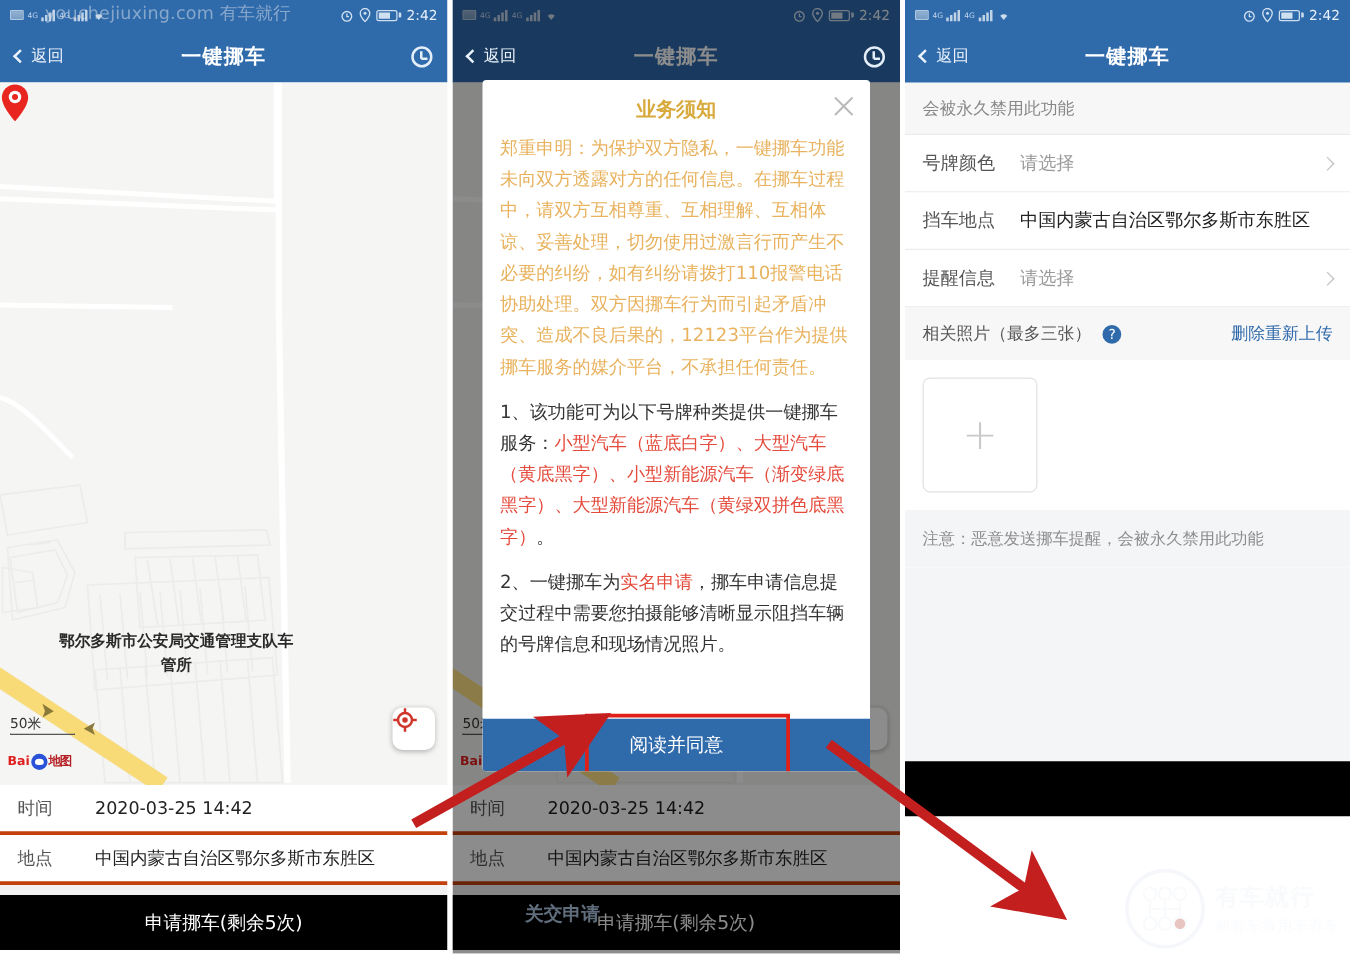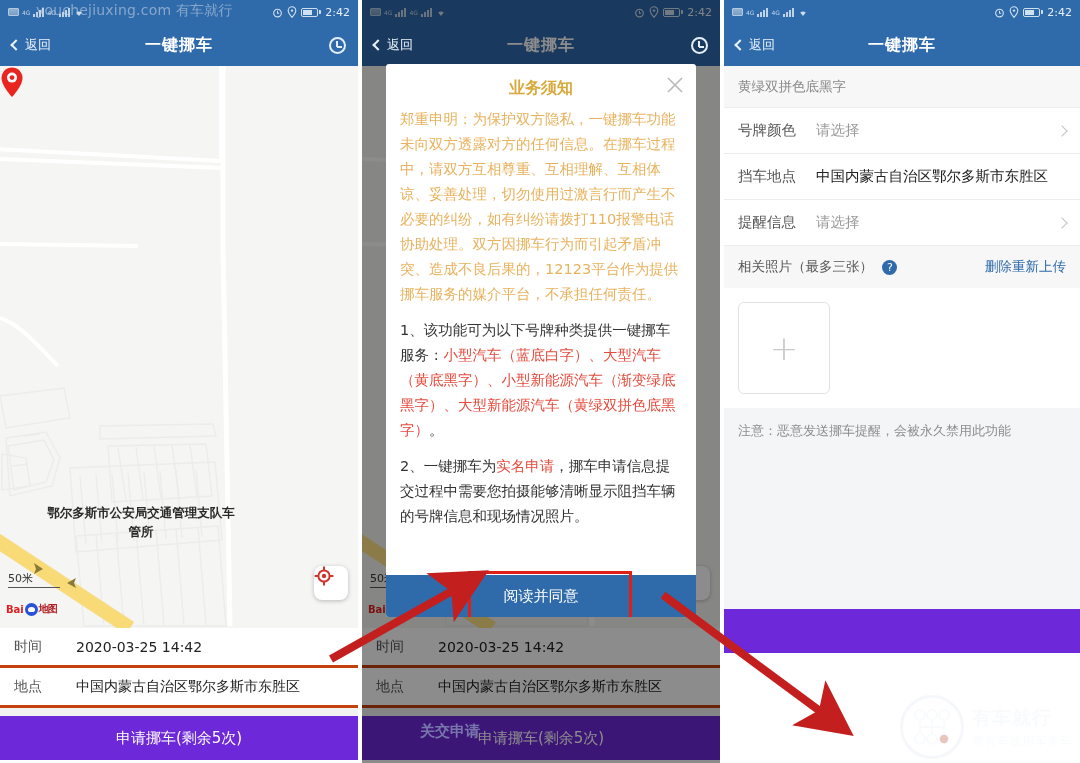--- a/index.html
+++ b/index.html
@@ -77,21 +77,21 @@
   .locate-btn { position:absolute; right:10px; bottom:28px; width:34px; height:34px; border-radius:8px;
                 background:#fff; box-shadow:0 1px 4px rgba(0,0,0,.25);
                 display:flex; align-items:center; justify-content:center; }
 
   
   .inforow { height:40px; display:flex; align-items:center; padding:0 14px;
              border-bottom:3px solid #c2410c; background:#fff; font-size:14px; }
   .inforow .k { width:62px; color:#555; }
   .inforow .v { color:#222; }
   .gapbar { height:8px; background:#f2f2f2; }
-  .cta { height:44px; background:#6d28d9; color:#fff; display:flex; align-items:center;
+  .cta { height:44px; background:#000000; color:#fff; display:flex; align-items:center;
          justify-content:center; font-size:15px; }
 
   
   .dim { position:absolute; inset:0; background:rgba(0,0,0,.45); }
   .dialog { position:absolute; left:24px; top:64px; width:310px; height:553px;
             background:#fff; border-radius:3px; display:flex; flex-direction:column; overflow:hidden; }
   .dlg-head { position:relative; padding:14px 0 8px; text-align:center; }
   .dlg-title { font-size:16px; font-weight:bold; color:#d8a93c; }
   .dlg-close { position:absolute; right:12px; top:12px; width:18px; height:18px; opacity:.45; }
   .dlg-body { flex:1; overflow:hidden; padding:0 14px 8px; font-size:14.5px; line-height:25px; }
@@ -435,21 +435,21 @@
     </div>
 
     <div class="titlebar">
       <div class="tb-back">
         <span class="chev-left"></span>
         <span>返回</span>
       </div>
       <div class="tb-title">一键挪车</div>
     </div>
 
-    <div class="sec-head">黄绿双拼色底黑字</div>
+    <div class="sec-head">会被永久禁用此功能</div>
 
     <div class="frow">
       <span class="lbl">号牌颜色</span>
       <span class="ph">请选择</span>
       <span class="chev-right"></span>
     </div>
 
 
     <div class="frow">
       <span class="lbl">挡车地点</span>

